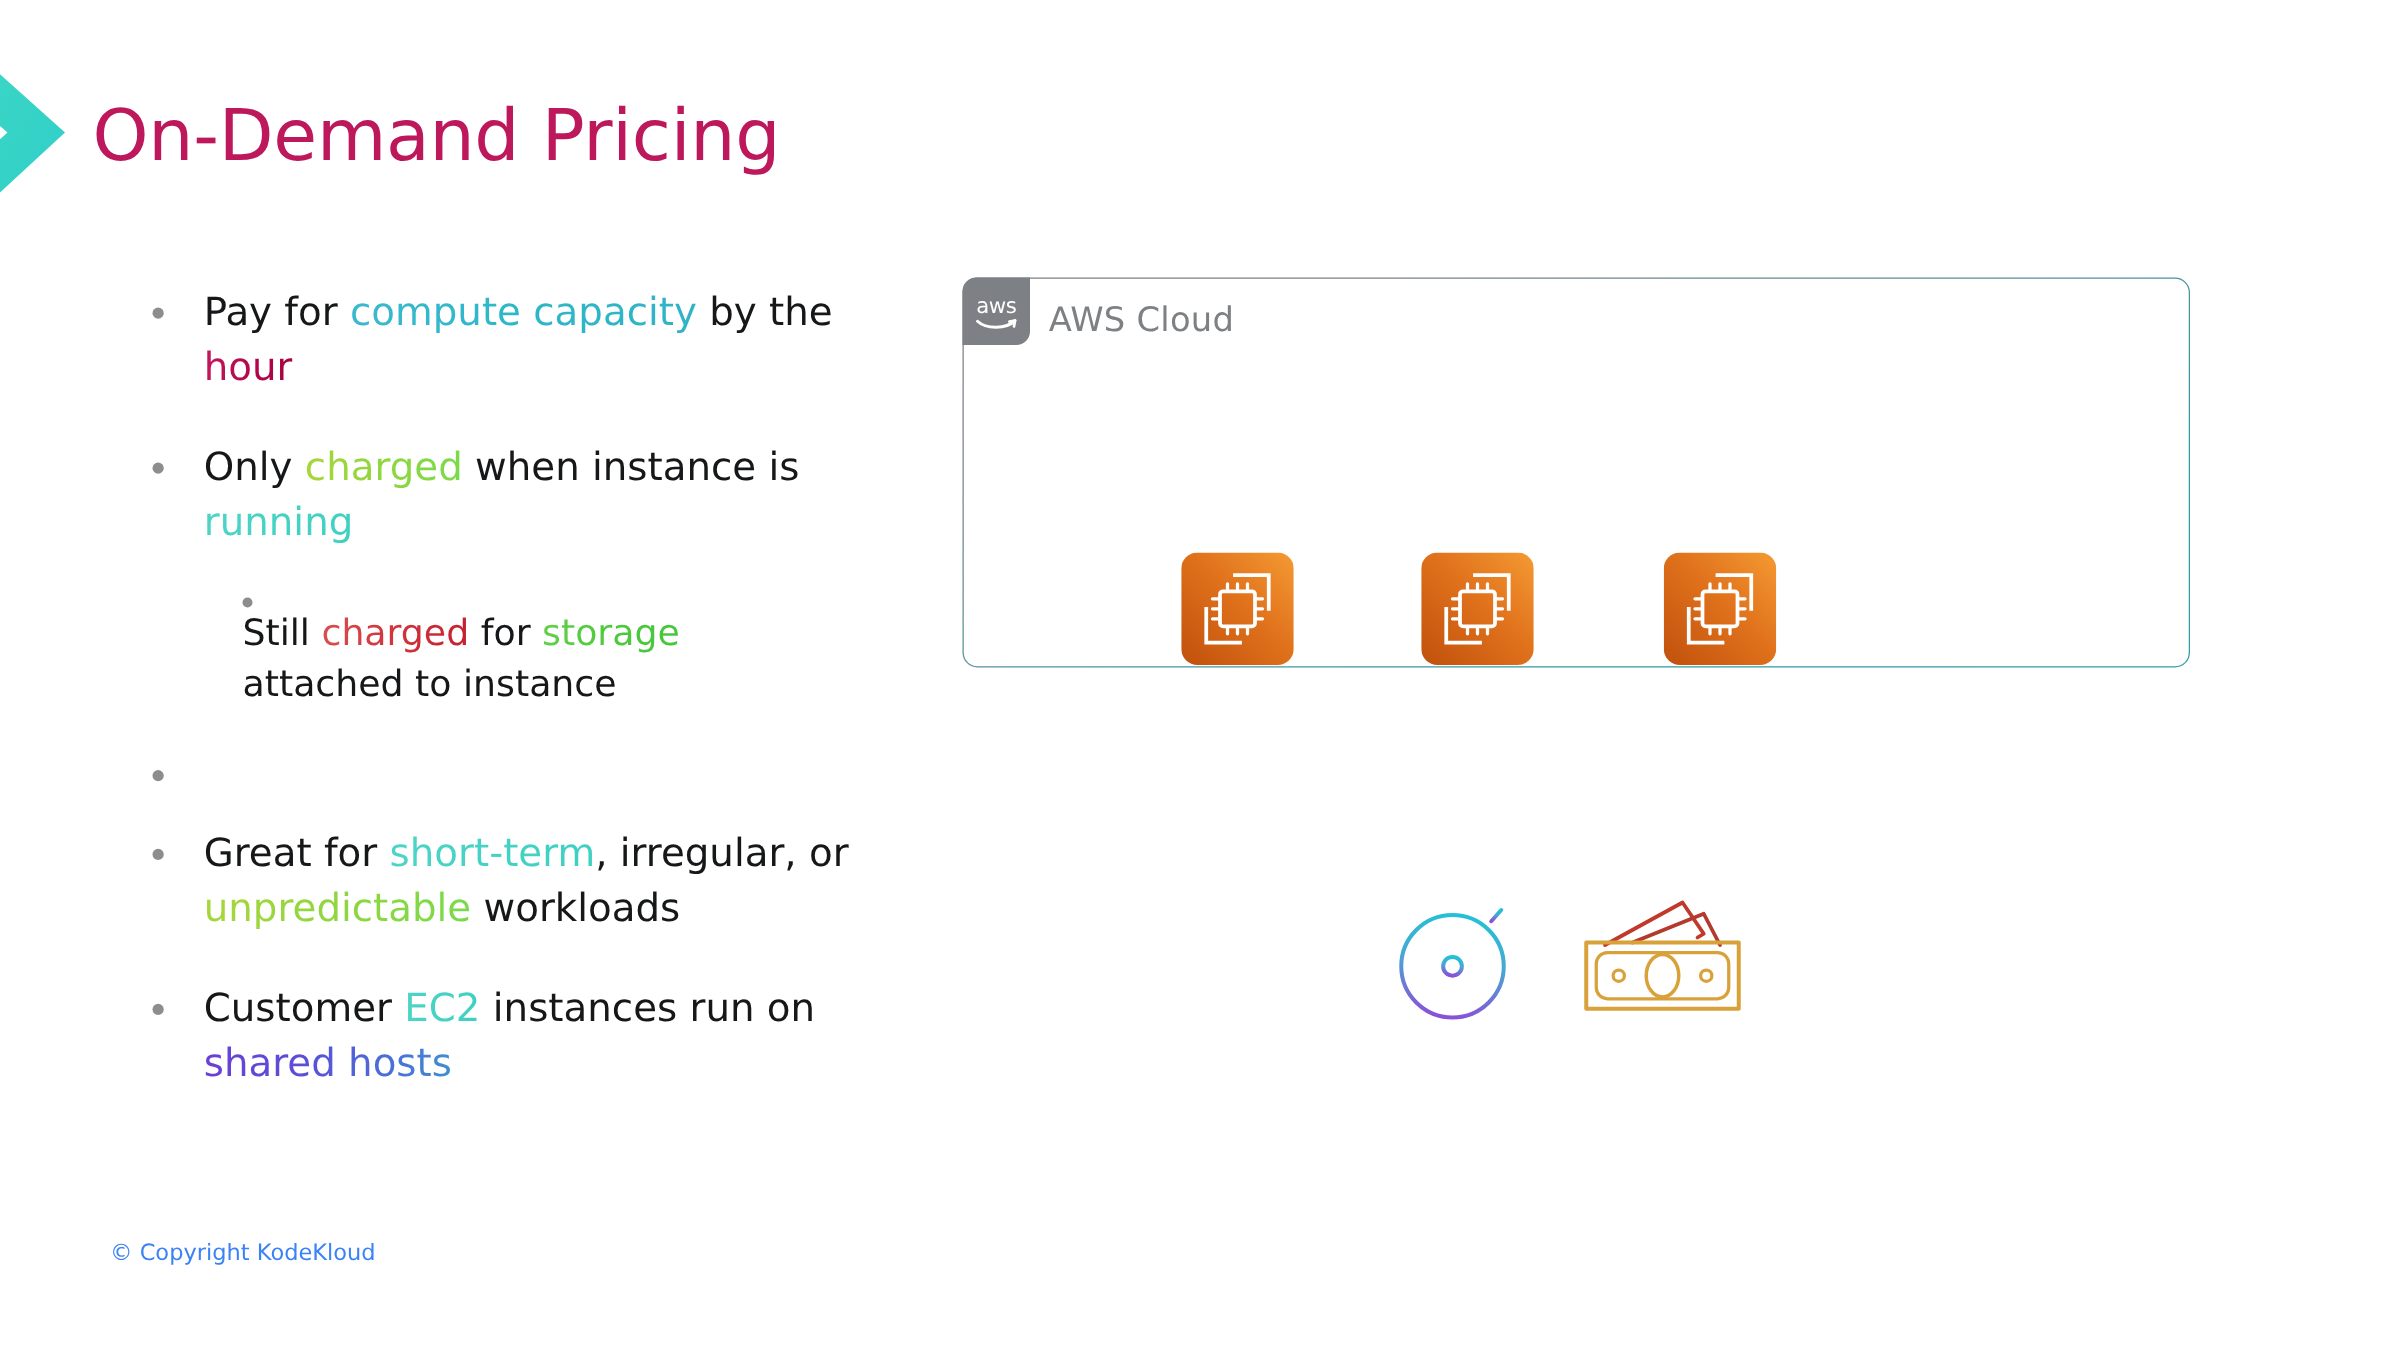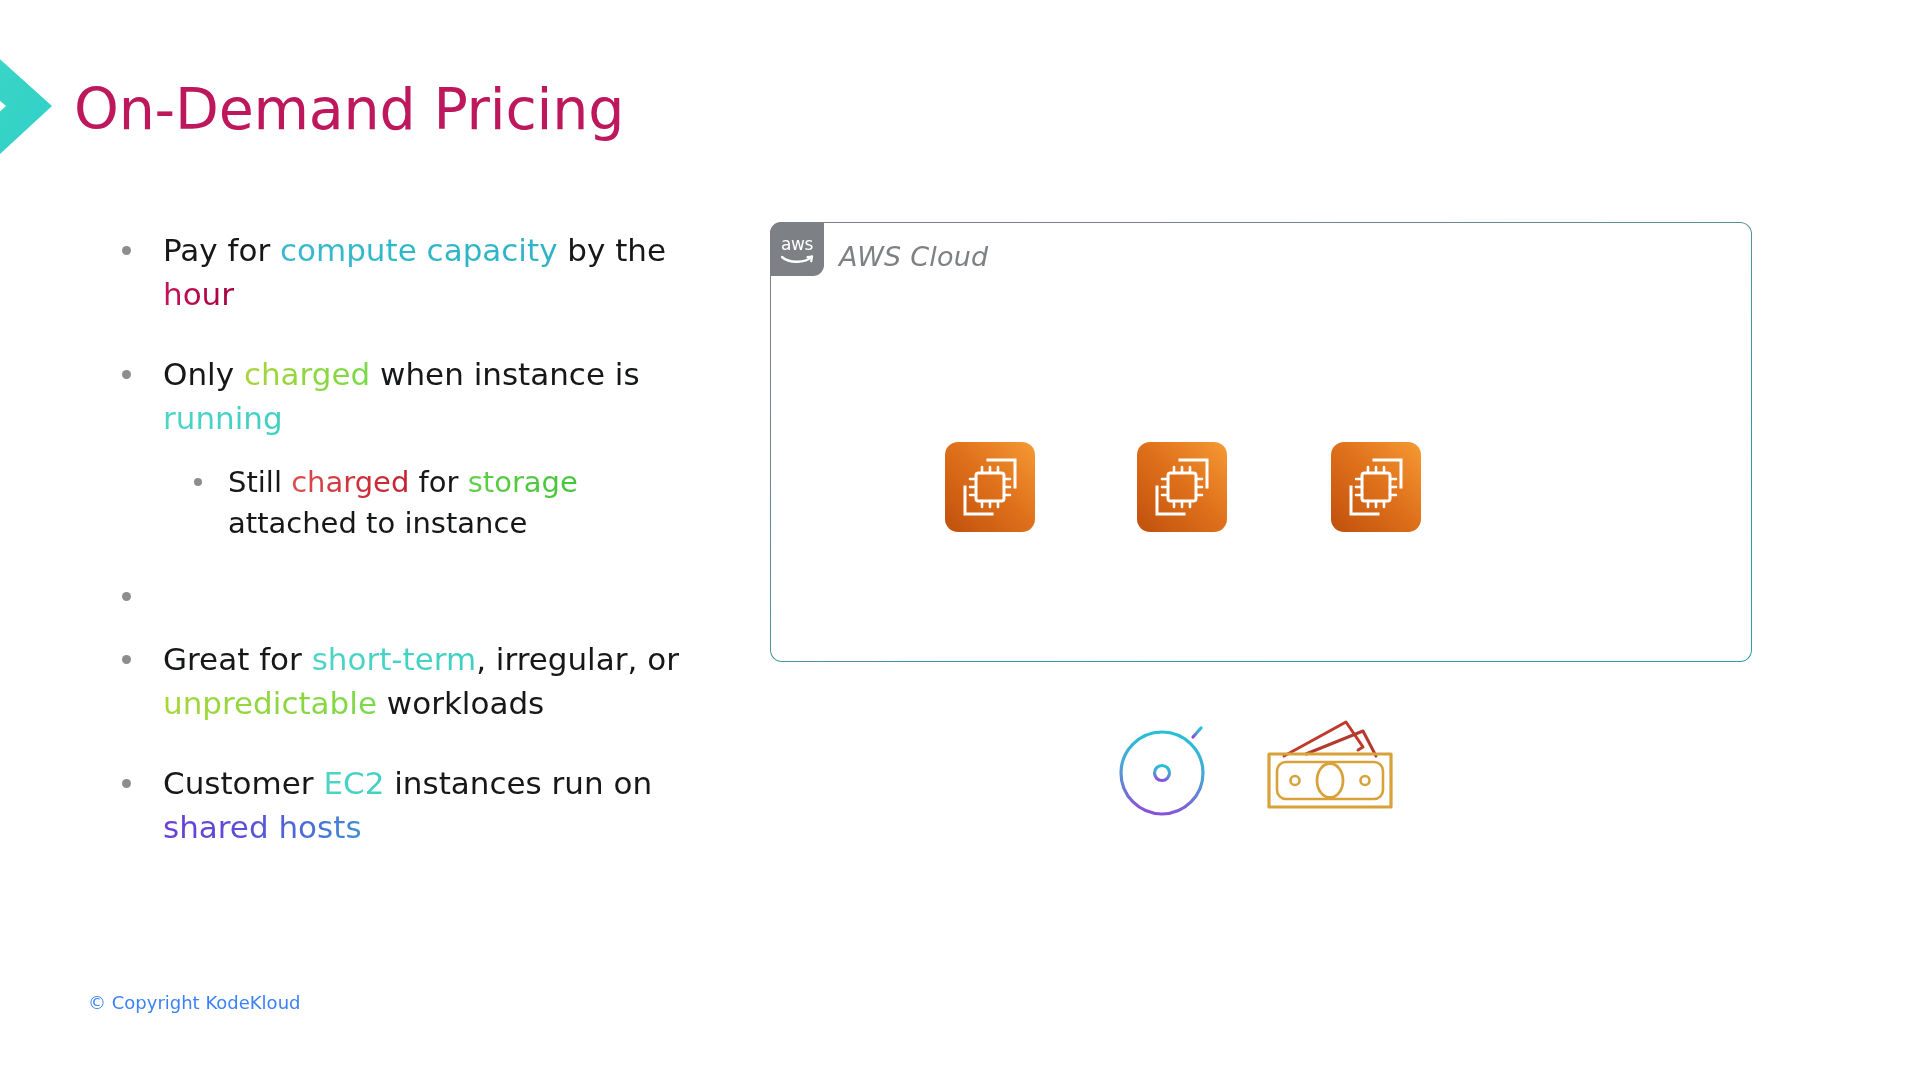--- a/index.html
+++ b/index.html
@@ -46,20 +46,21 @@
   }
   .bullet-row {
     display: flex;
     align-items: flex-start;
     margin-bottom: 36px;
   }
   .bullet-row.sub {
     margin-left: 72px;
     margin-top: -14px;
     margin-bottom: 30px;
+    flex-direction: column;
   }
   .bullet-dot {
     flex: 0 0 auto;
     width: 9px;
     height: 9px;
     border-radius: 50%;
     background: #8d8d8d;
     margin-right: 32px;
     margin-top: 18px;
   }
@@ -96,42 +97,41 @@
   .hl-green     { background-image: linear-gradient(90deg,#63cf4a 0%,#4ec93c 50%,#45c63d 100%); }
   .hl-blueviolet{ background-image: linear-gradient(90deg,#2f9ed6 0%,#5a4fd0 45%,#7a3fd0 70%,#4a7fe0 100%); }
   .hl-purple    { background-image: linear-gradient(90deg,#6b3fd4 0%,#5a4fd8 40%,#4a6fd8 75%,#3f8fd0 100%); text-decoration: underline; }
 
   
   #aws-cloud-box {
     position: absolute;
     left: 770px;
     top: 222px;
     width: 982px;
-    height: 440px;
+    height: 312px;
     border-radius: 12px;
     padding: 1px;
     background: linear-gradient(160deg,#7d8085 0%,#7a8086 18%,#5e8c95 42%,#3a97a2 62%,#2a9ca4 78%,#2aa0a6 100%);
     box-sizing: border-box;
   }
   #aws-cloud-box-inner {
     width: 100%;
     height: 100%;
     background: #ffffff;
     border-radius: 11px;
     position: relative;
   }
   #aws-cloud-label {
     position: absolute;
     left: 68px;
     top: 18px;
     font-size: 27px;
     color: #7e8184;
     font-weight: 400;
     letter-spacing: 0.2px;
-    font-style: italic;
   }
   #aws-logo-badge {
     position: absolute;
     left: -1px;
     top: -1px;
     width: 54px;
     height: 54px;
     background: #7d8084;
     border-radius: 11px 0 11px 0;
   }

